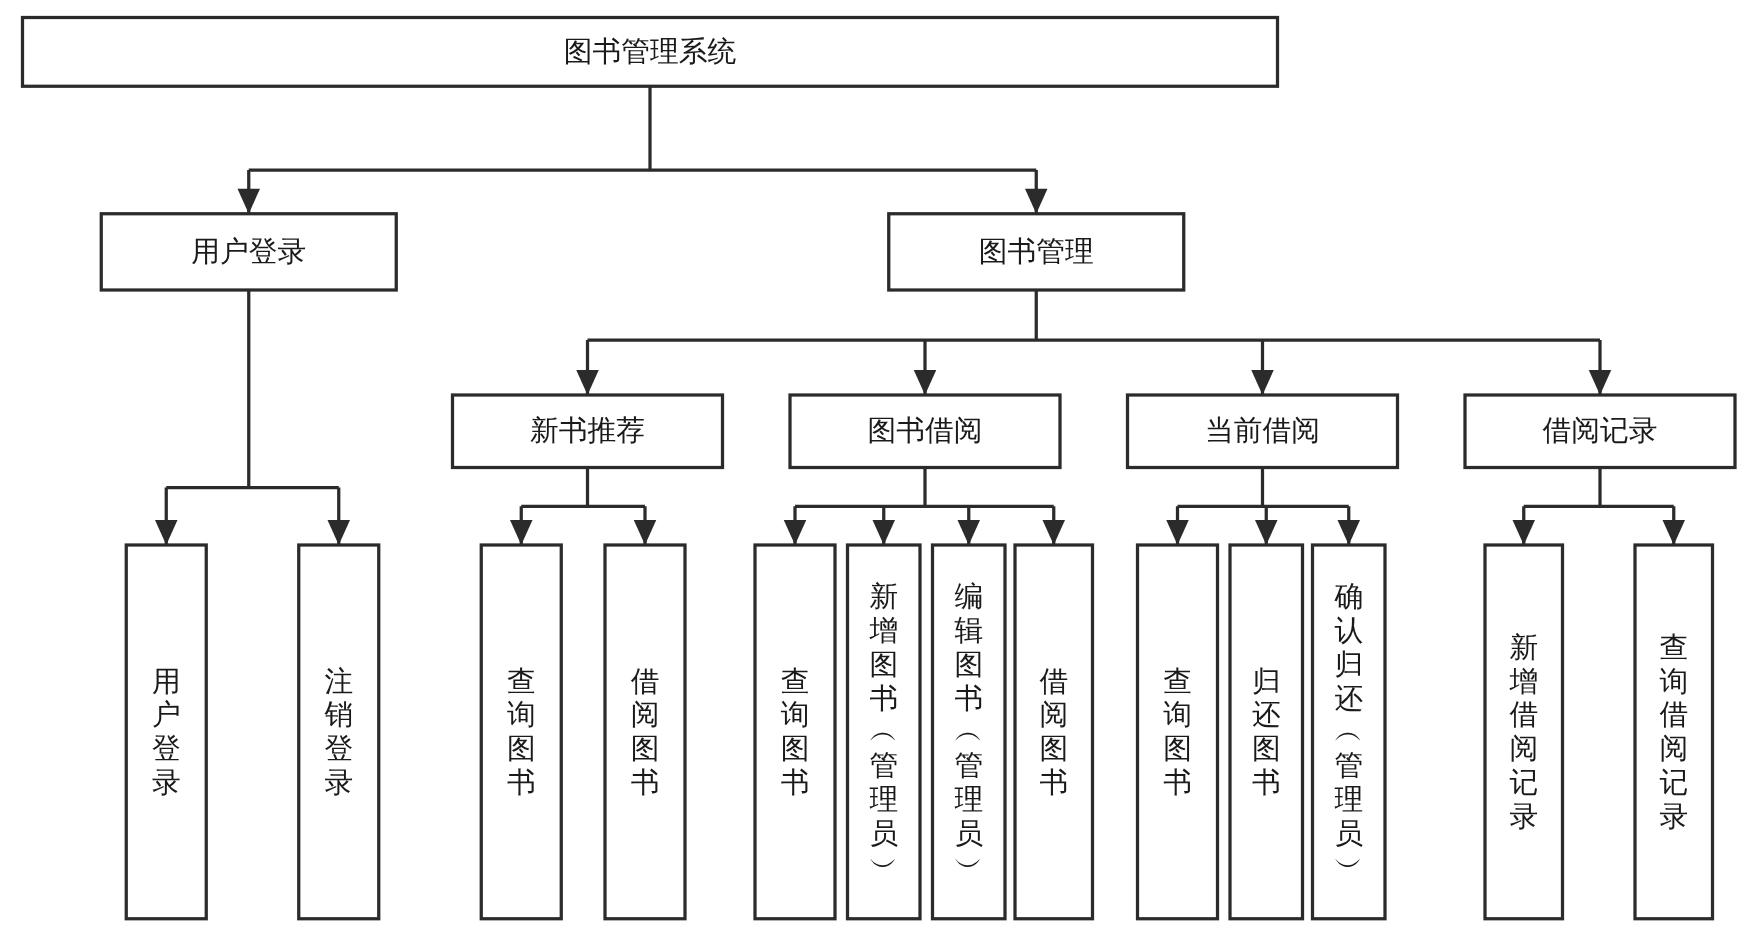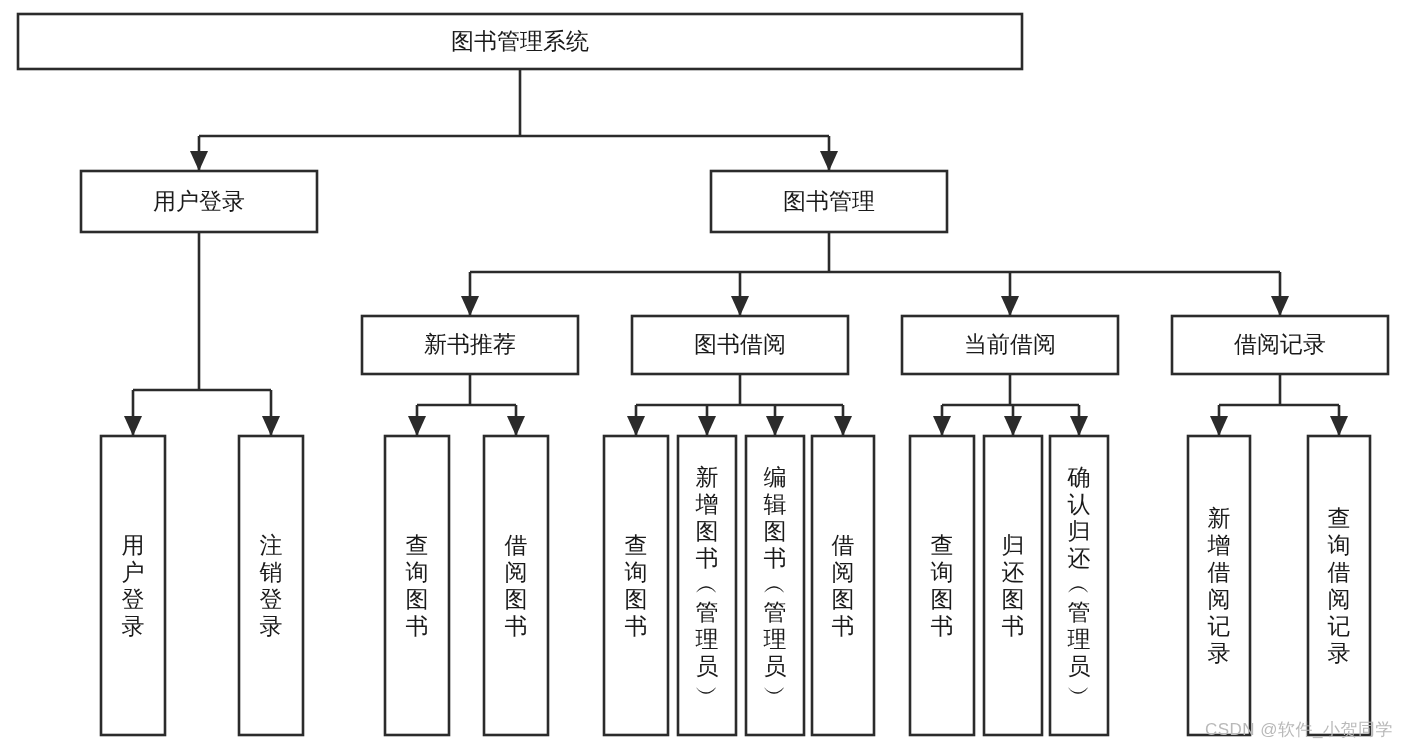--- a/index.html
+++ b/index.html
@@ -203,14 +203,13 @@
         <g>
           <rect x="1188" y="436" width="62" height="299" class="node-box"></rect>
           <text x="1219" y="525.56" class="node-label-v"><tspan x="1219" dy="0">新</tspan><tspan x="1219" dy="27">增</tspan><tspan x="1219" dy="27">借</tspan><tspan x="1219" dy="27">阅</tspan><tspan x="1219" dy="27">记</tspan><tspan x="1219" dy="27">录</tspan></text>
         </g>
         <g>
           <rect x="1308" y="436" width="62" height="299" class="node-box"></rect>
           <text x="1339" y="525.56" class="node-label-v"><tspan x="1339" dy="0">查</tspan><tspan x="1339" dy="27">询</tspan><tspan x="1339" dy="27">借</tspan><tspan x="1339" dy="27">阅</tspan><tspan x="1339" dy="27">记</tspan><tspan x="1339" dy="27">录</tspan></text>
         </g>
       </g>
   </svg>
-  <div class="watermark">CSDN @软件_小贺同学</div>
 </div>
 
 </body></html>

